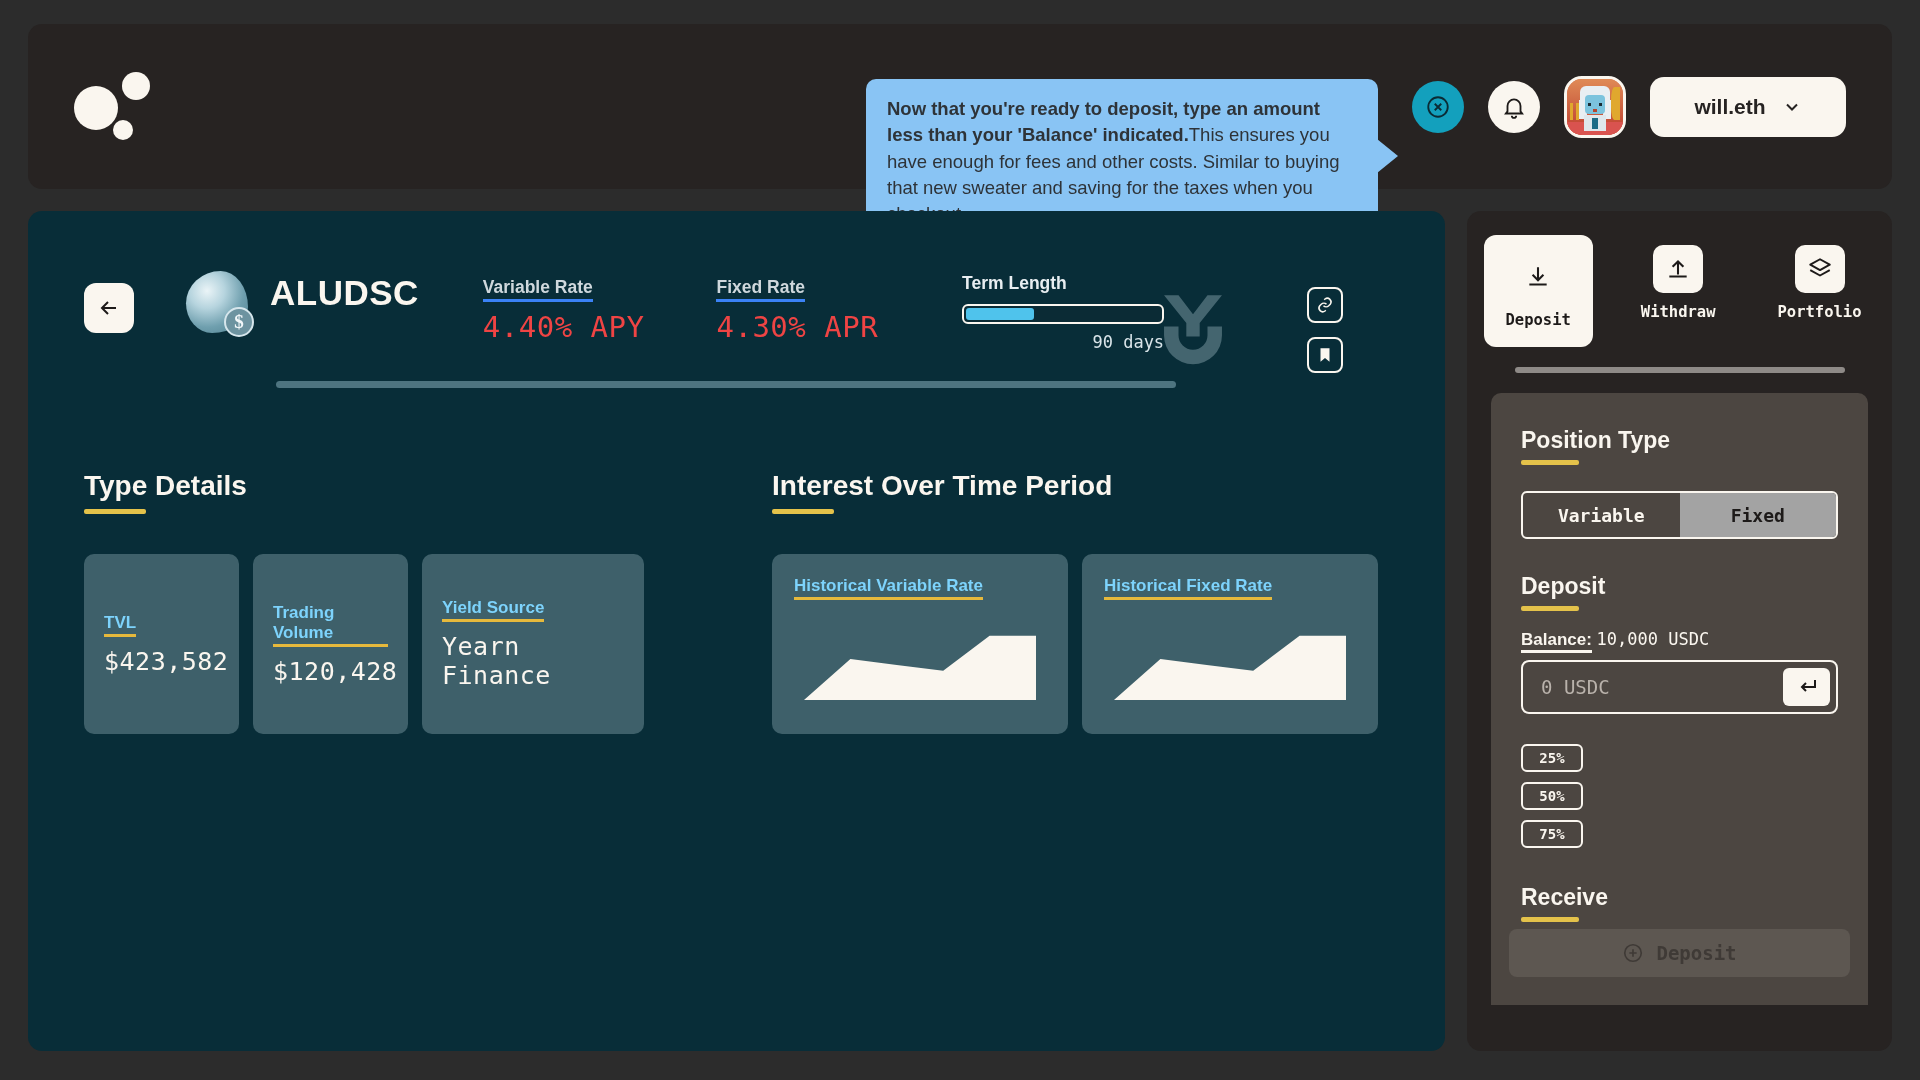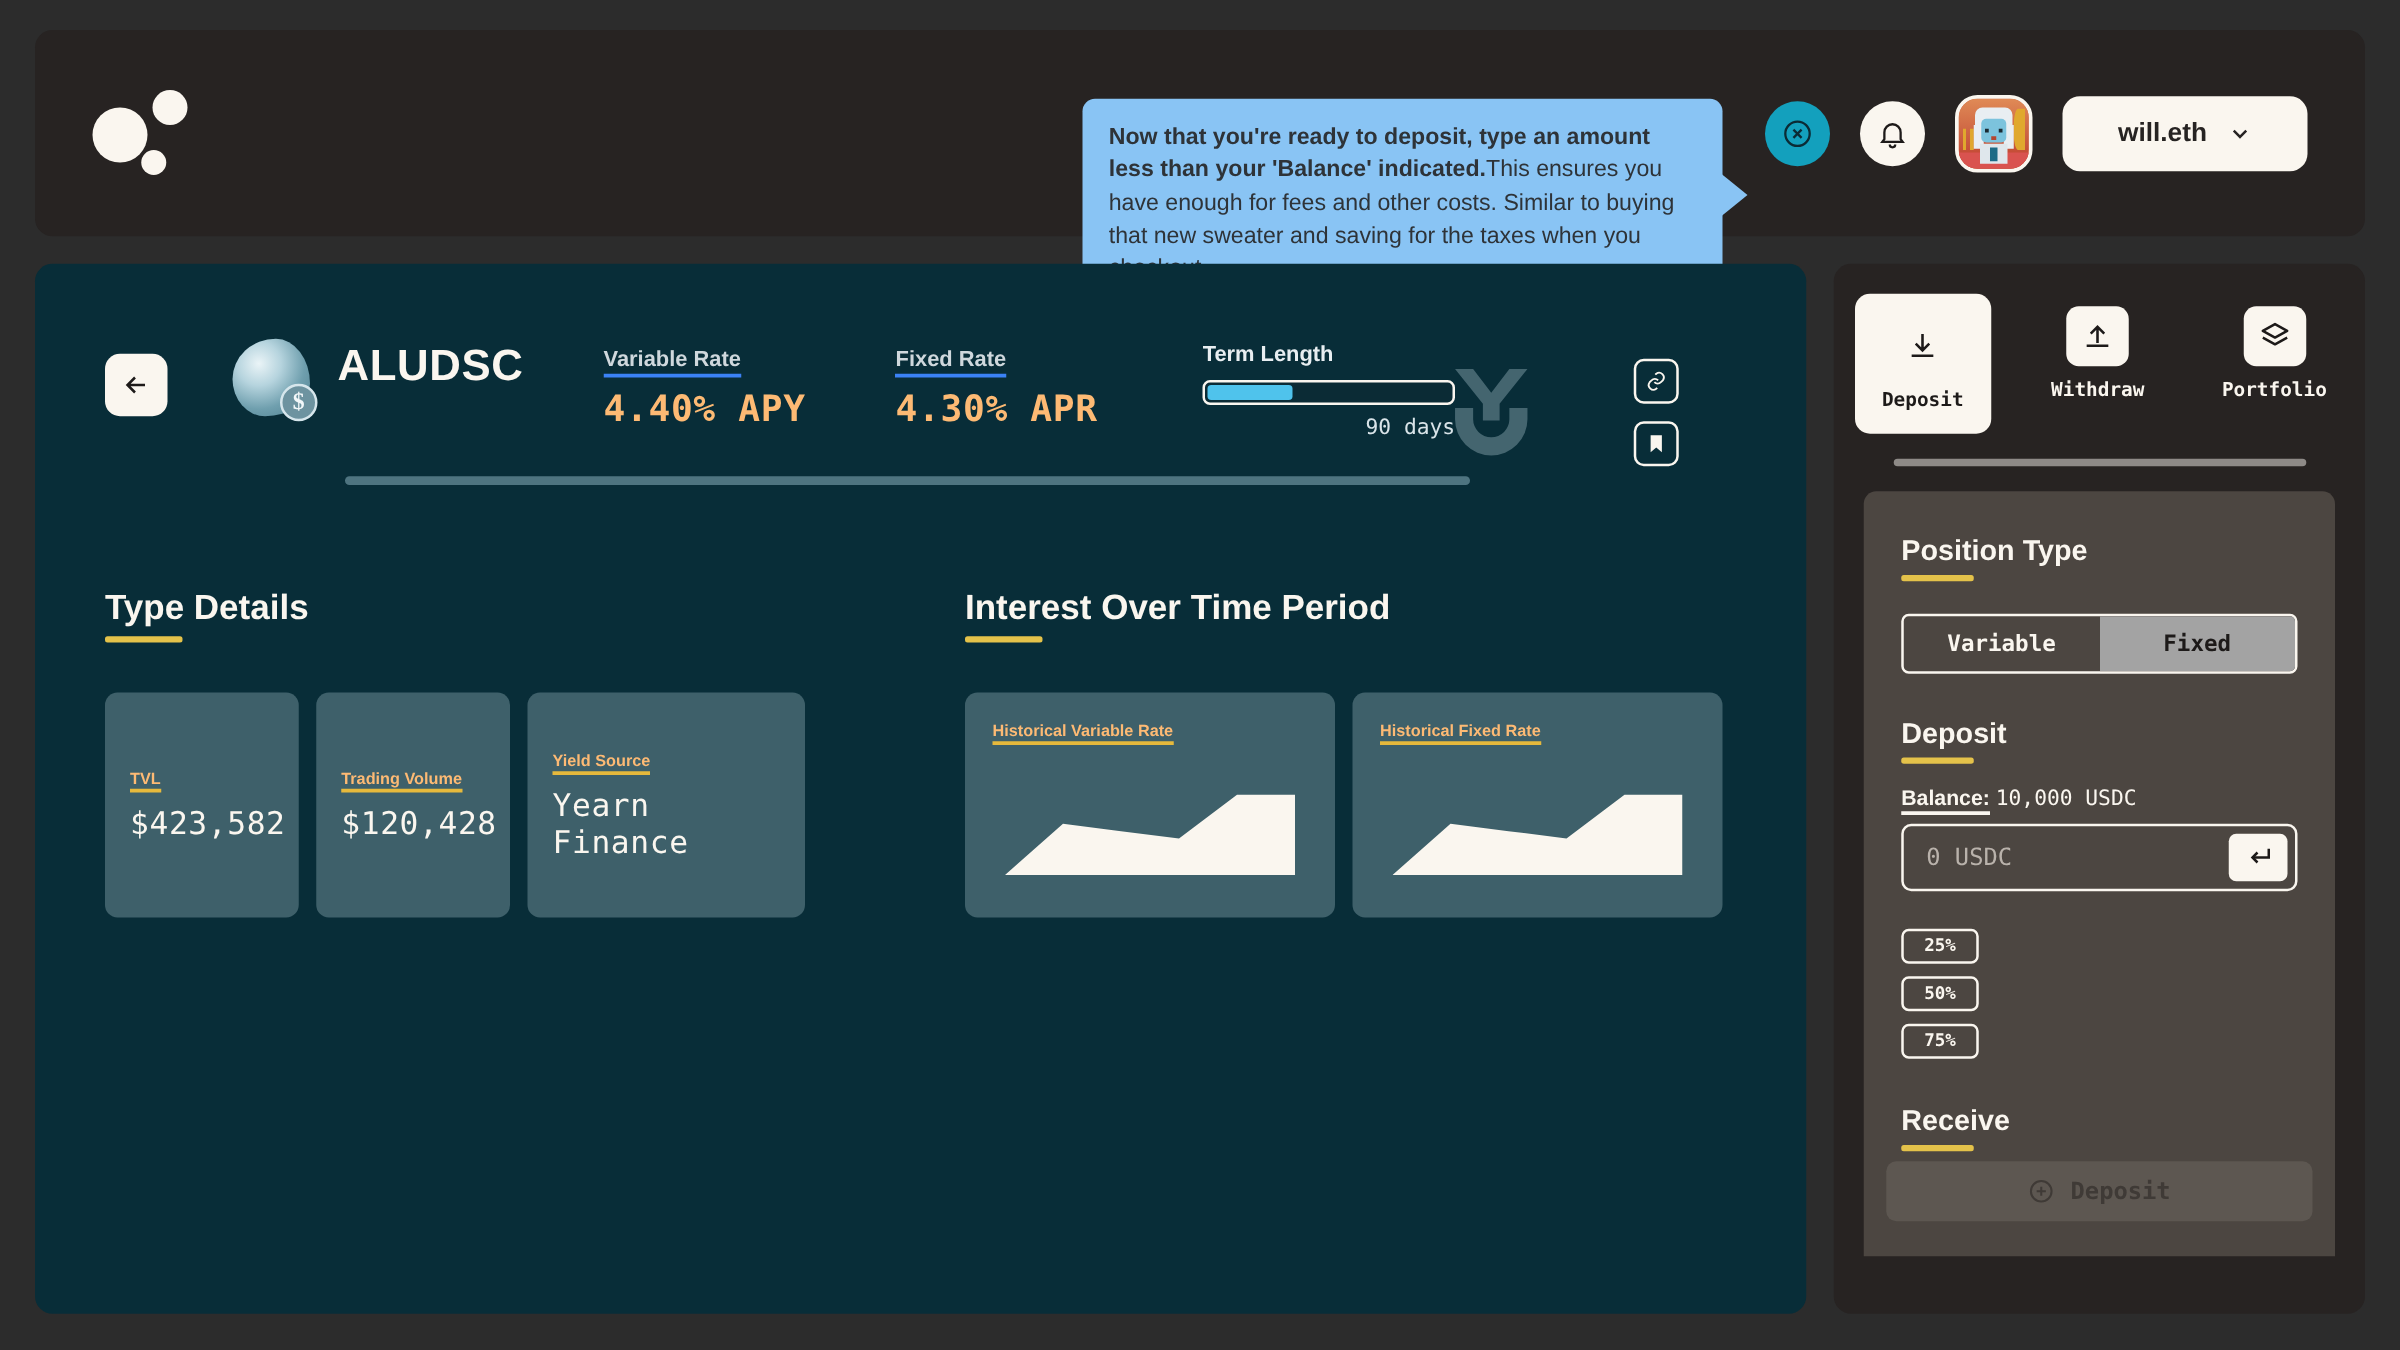--- a/index.html
+++ b/index.html
@@ -109,21 +109,21 @@
     font-size: 35px; font-weight: 800; color: #faf6ef; letter-spacing: 0.5px;
   }
 
   .stat { margin-left: 64px; margin-top: 32px; }
   .stat-label {
     font-size: 17.5px; font-weight: 700; color: #cfd8dd;
     border-bottom: 3px solid #3b82f6; display: inline-block; padding-bottom: 1px;
   }
   .stat-value {
     margin-top: 8px; font-family: "DejaVu Sans Mono", monospace;
-    font-size: 29px; color: #fdba74; letter-spacing: 0.5px; font-weight: bold;
+    font-size: 29px; color: #ef4444; letter-spacing: 0.5px;
   }
   .stat.fixed { margin-left: 72px; }
 
   .term { margin-left: 84px; margin-top: 28px; width: 202px; }
   .term-label { font-size: 17.5px; font-weight: 700; color: #e8eef1; }
   .term-bar {
     margin-top: 10px; height: 20px; border-radius: 6px;
     background: #0b2b35; border: 2.5px solid #faf6ef; padding: 2px;
   }
   .term-fill { height: 100%; width: 35%; background: #4fc3ec; border-radius: 3px; }
@@ -151,21 +151,21 @@
   }
   .sec-underline { width: 62px; height: 5px; background: #e4c24a; margin-top: 7px; border-radius: 2px; }
 
   .cards { display: flex; gap: 14px; margin-top: 40px; }
   .card {
     width: 155px; height: 180px; background: #3e606a; border-radius: 10px;
     padding: 22px 20px; display: flex; flex-direction: column; justify-content: center;
   }
   .card.wide { width: 222px; }
   .card-label {
-    font-size: 13px; font-weight: 700; color: #fdba74;
+    font-size: 17px; font-weight: 700; color: #7dd3fc;
     border-bottom: 3px solid #e6b93c; display: inline-block; align-self: flex-start; padding-bottom: 1px;
   }
   .card-value {
     margin-top: 10px; font-family: "DejaVu Sans Mono", monospace;
     font-size: 25px; color: #faf6ef; letter-spacing: 0.5px;
   }
 
   .charts { display: flex; gap: 14px; margin-top: 40px; }
   .chart-card {
     width: 296px; height: 180px; background: #3e606a; border-radius: 10px;

